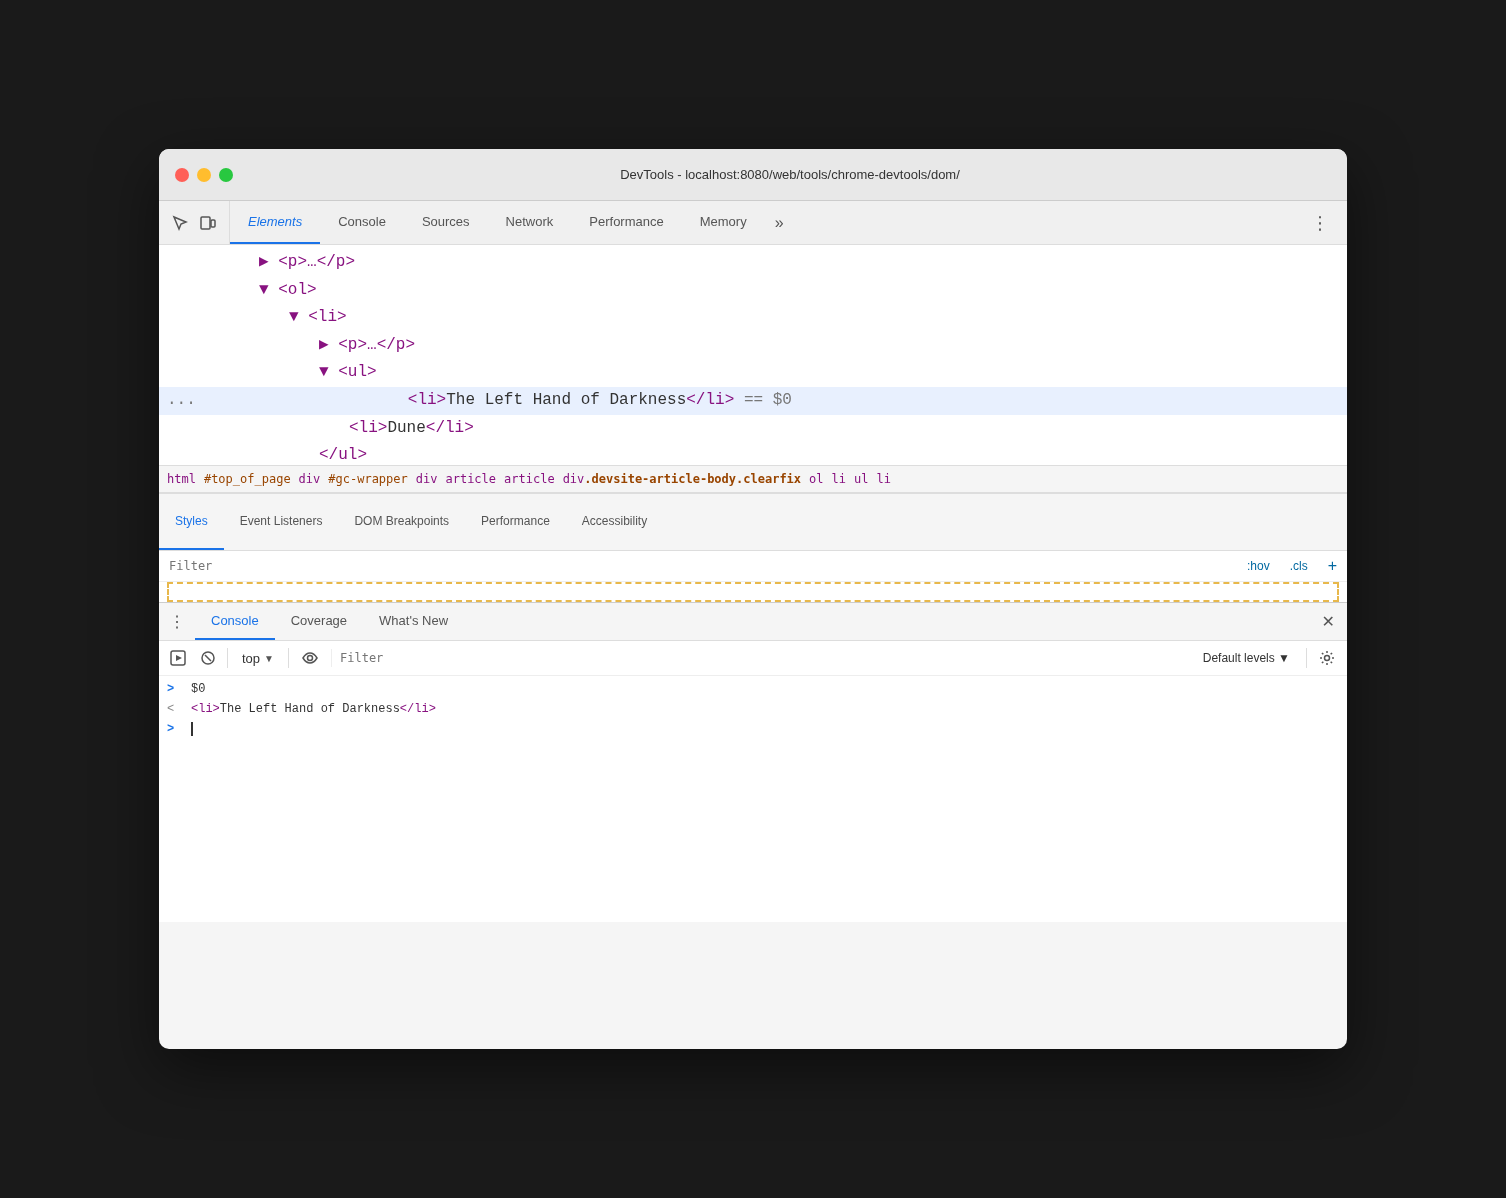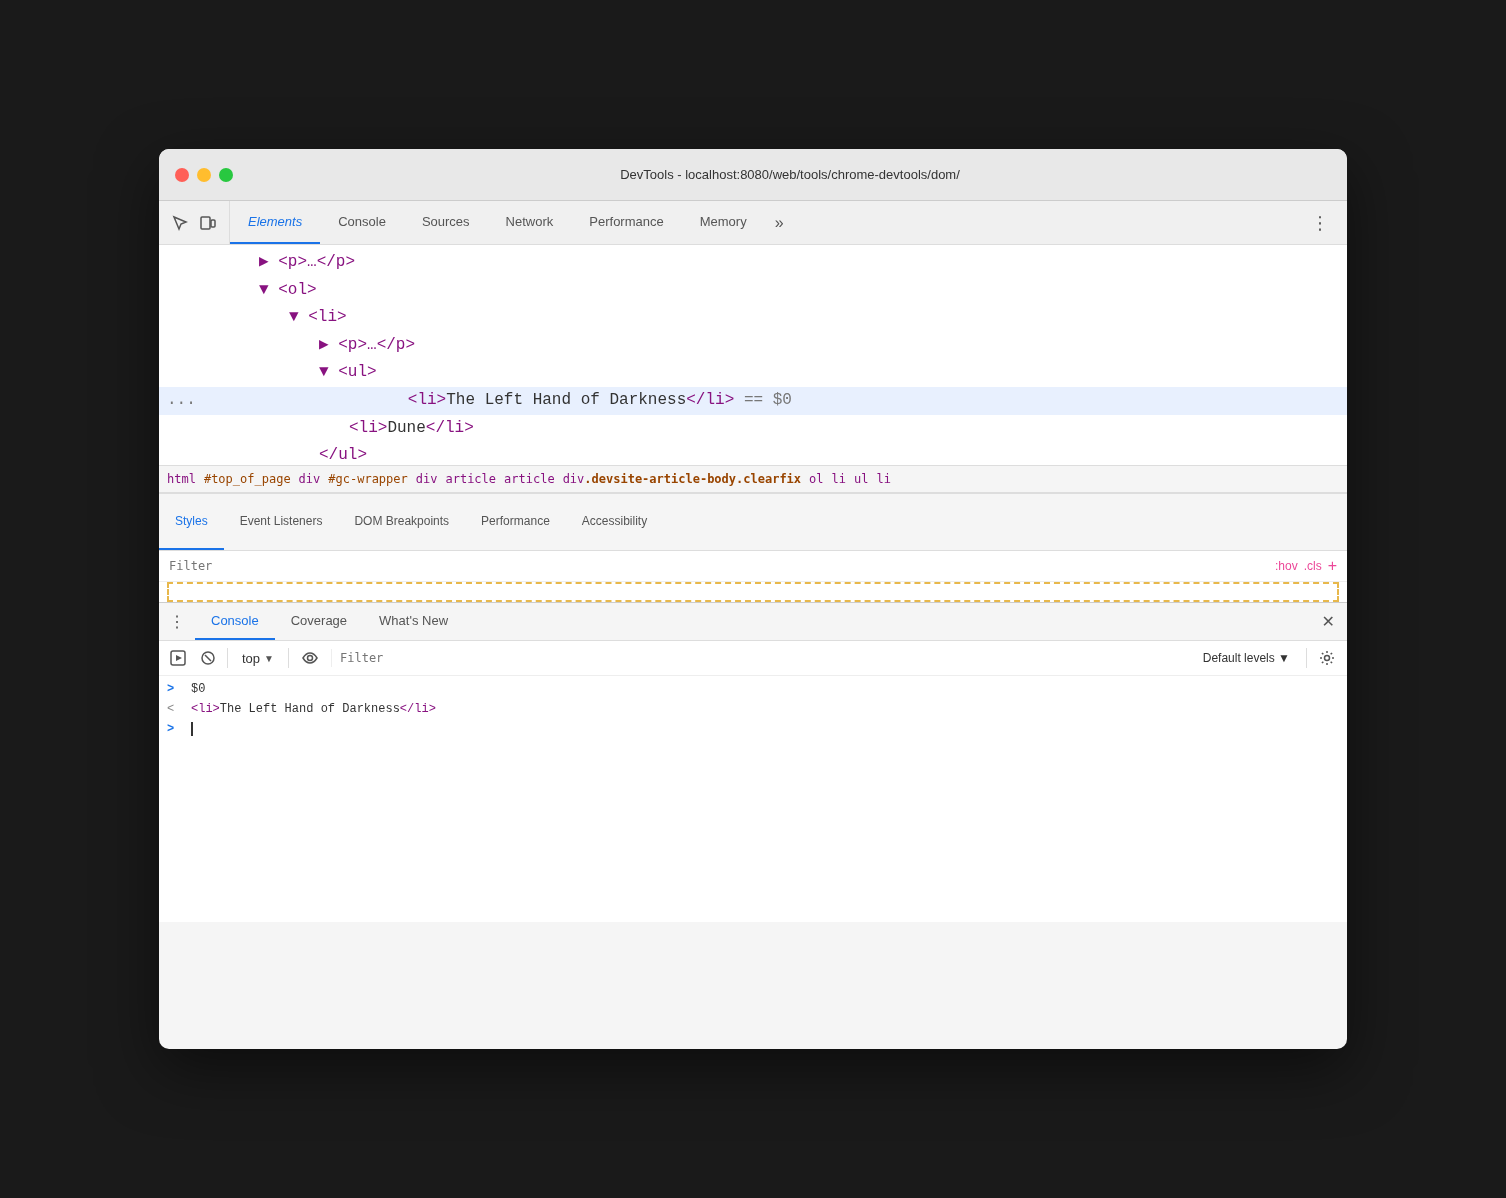--- a/index.html
+++ b/index.html
@@ -193,24 +193,24 @@
       flex: 1;
       font-family: 'Menlo', monospace;
       font-size: 12px;
       color: #aaa;
       border: none;
       outline: none;
       background: transparent;
     }
     .hov-cls {
       font-size: 12px;
-      color: #ec4899;
-      display: flex;
-      align-items: center;
-      gap: 6px;
+      color: #0369a1;
+      display: flex;
+      align-items: center;
+      gap: 20px;
     }
     
     .console-area {
       height: 320px;
       background: white;
       border-top: 1px solid #ccc;
       display: flex;
       flex-direction: column;
       flex-shrink: 0;
     }

